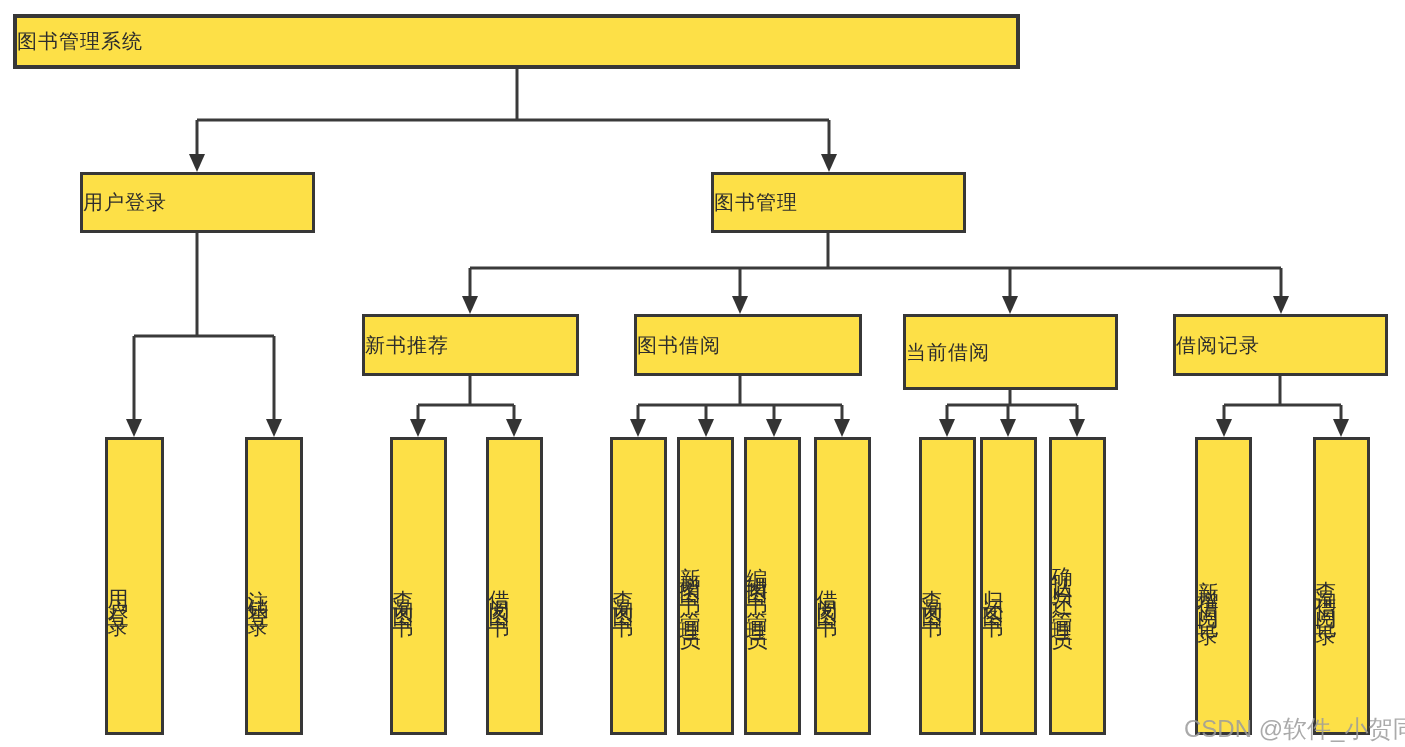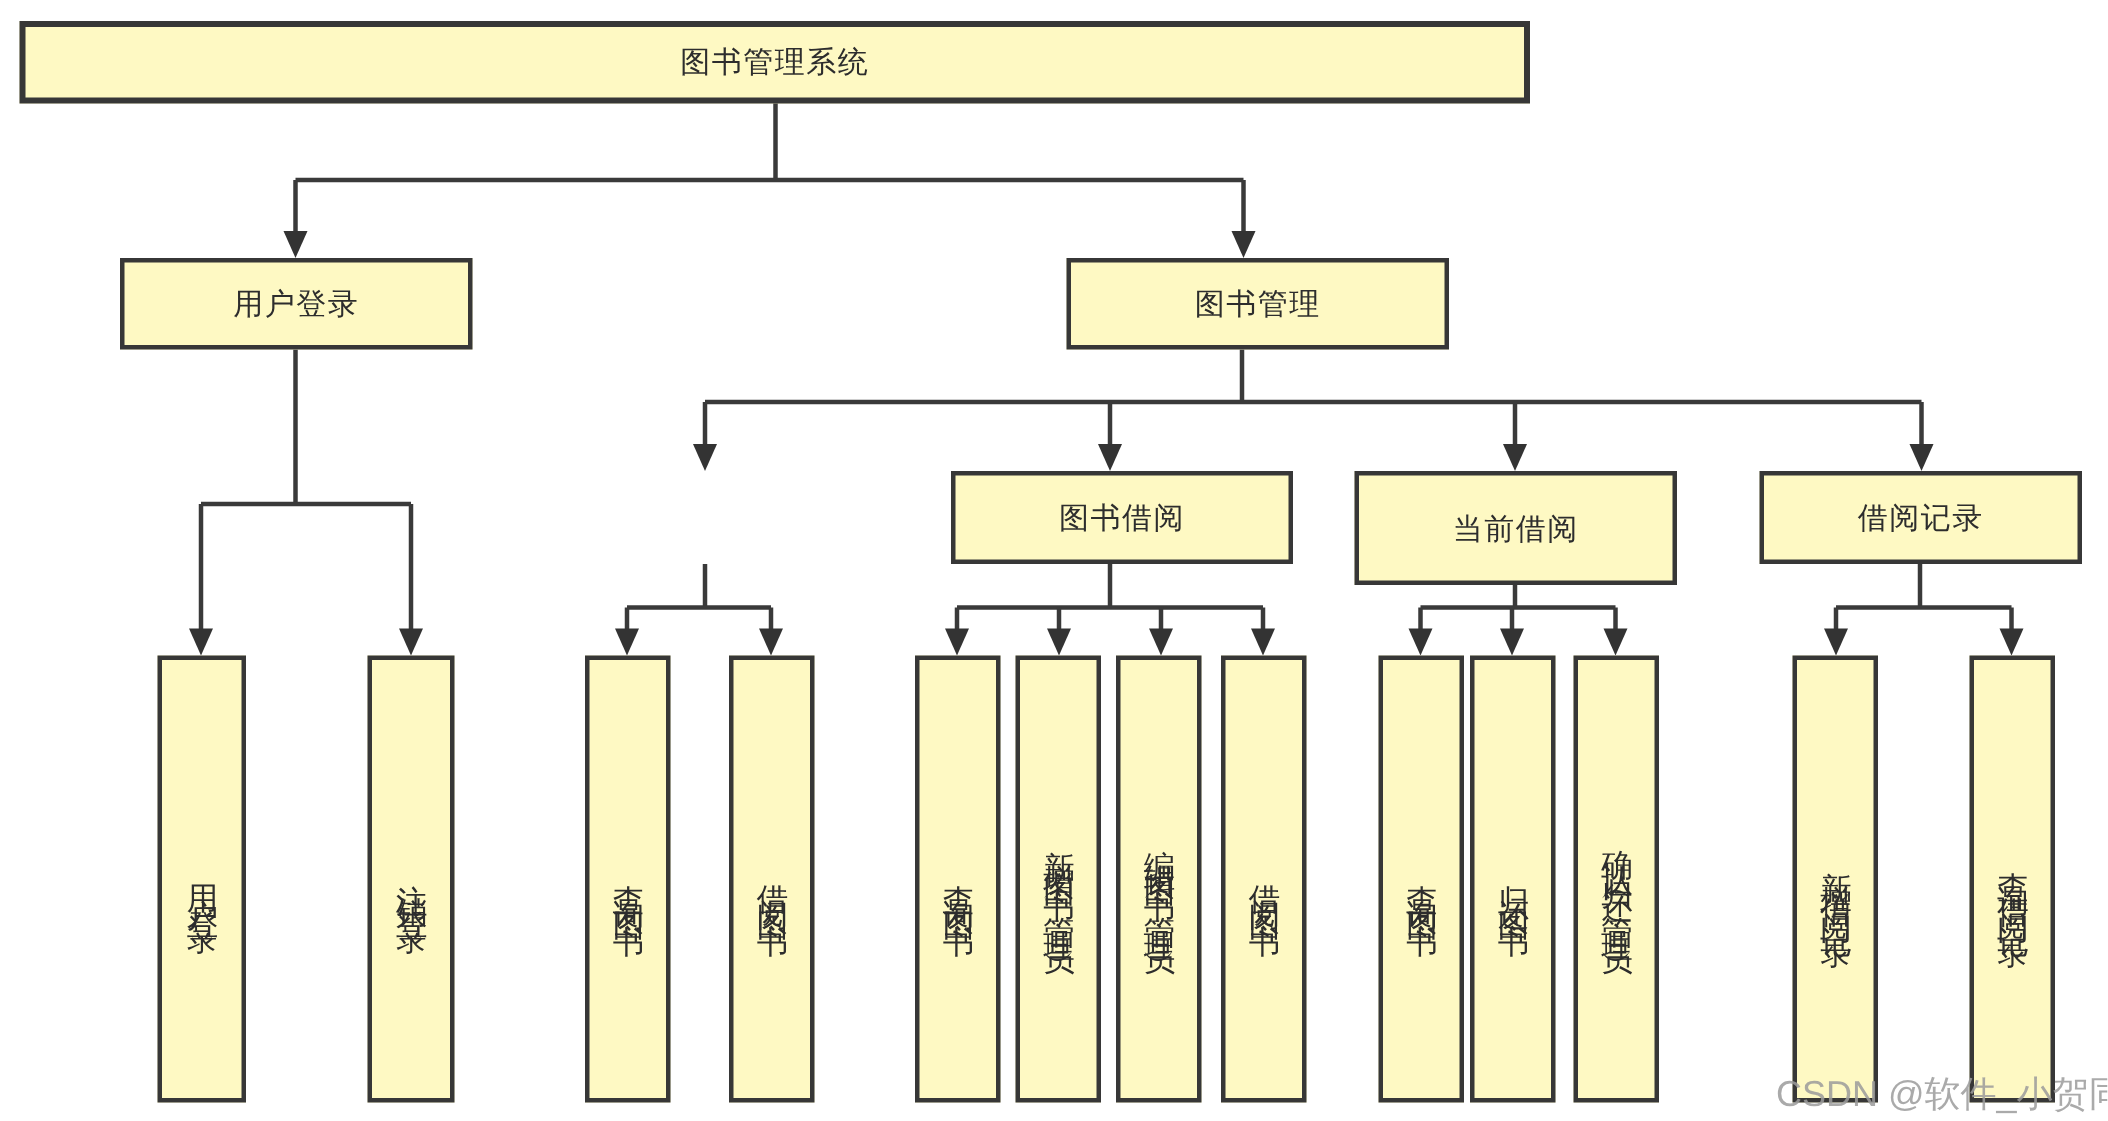--- a/index.html
+++ b/index.html
@@ -11,22 +11,22 @@
     overflow:hidden;
   }
   .connectors {
     position:absolute; left:0; top:0; width:1405px; height:747px;
     pointer-events:none;
   }
   .box {
     position:absolute;
     box-sizing:border-box;
     border:3px solid #373737;
-    background:#fef9c3;
-    display:flex; align-items:center; justify-content:center;
+    background:#fde047;
+    display:flex; align-items:center; justify-content:flex-start;
     color:#2d2d2d;
     z-index:2;
   }
   .hbox { font-size:20px; letter-spacing:1px; }
   .root { left:13px; top:14px; width:1007px; height:55px; border-width:4px; }
   .lvl2-a { left:80px;  top:172px; width:235px; height:61px; }
   .lvl2-b { left:711px; top:172px; width:255px; height:61px; }
   .lvl3-a { left:362px;  top:314px; width:217px; height:62px; }
   .lvl3-b { left:634px;  top:314px; width:228px; height:62px; }
   .lvl3-c { left:903px;  top:314px; width:215px; height:76px; }
@@ -150,20 +150,23 @@
     <span>图书管理系统</span>
   </div>
 
   <div class="box lvl2-a hbox">
     <span>用户登录</span>
   </div>
   <div class="box lvl2-b hbox">
     <span>图书管理</span>
   </div>
 
+  <div class="box lvl3-a hbox">
+    <span>新书推荐</span>
+  </div>
   <div class="box lvl3-b hbox">
     <span>图书借阅</span>
   </div>
   <div class="box lvl3-c hbox">
     <span>当前借阅</span>
   </div>
   <div class="box lvl3-d hbox">
     <span>借阅记录</span>
   </div>
 

